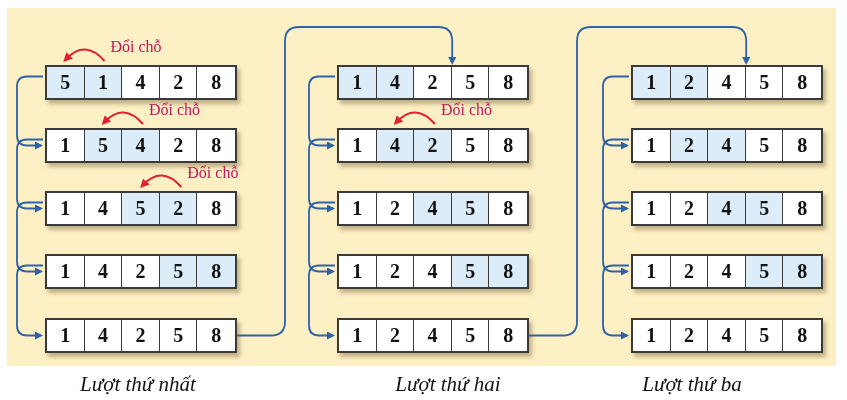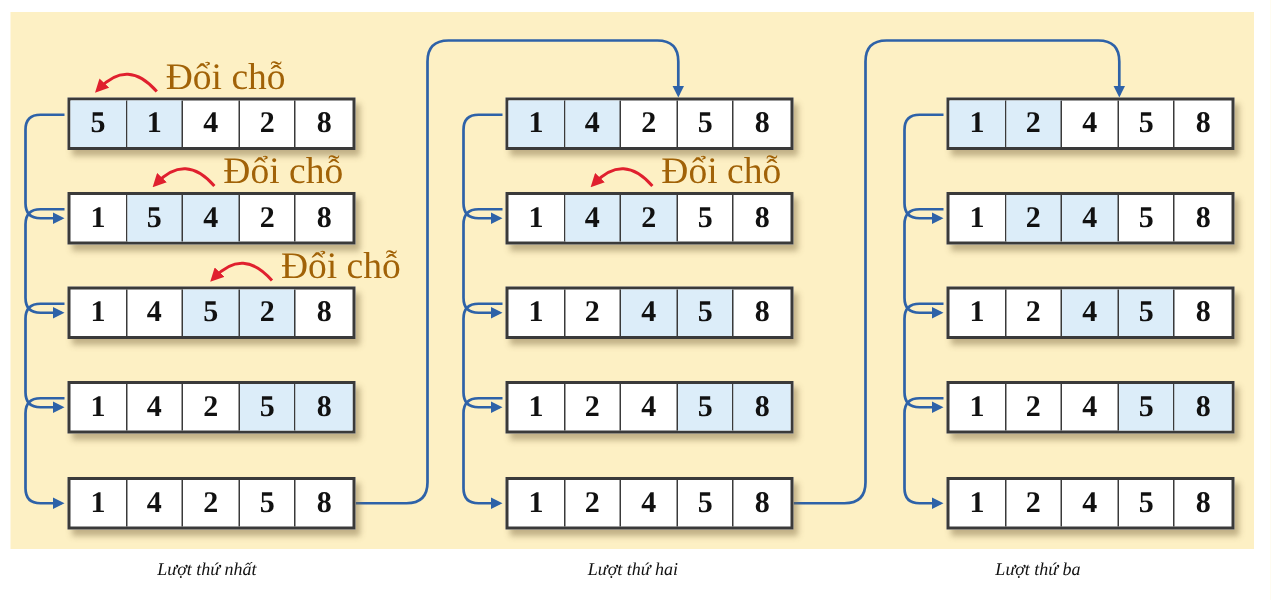--- a/index.html
+++ b/index.html
@@ -3,22 +3,22 @@
 <meta charset="utf-8">
 <style>
   html,body{margin:0;padding:0;background:#ffffff;}
   body{width:847px;height:400px;position:relative;overflow:hidden;font-family:"Liberation Serif","DejaVu Serif",serif;}
   #panel{position:absolute;left:7px;top:8px;width:829px;height:358px;background:#fdf0c4;}
   #wires{position:absolute;left:0;top:0;width:847px;height:400px;}
   .row{position:absolute;display:flex;height:35px;border:2px solid #3a3a3a;box-shadow:3px 4px 4px rgba(120,100,60,0.45);background:#fff;box-sizing:border-box;}
   .cell{width:38.4px;height:100%;box-sizing:border-box;border-right:1.5px solid #3a3a3a;display:flex;align-items:center;justify-content:center;font-weight:bold;font-size:20px;color:#111;}
   .cell:last-child{border-right:none;}
   .cell.hl{background:#dcedf9;}
-  .swap-label{position:absolute;font-size:25px;color:#a16207;}
-  .caption{position:absolute;top:372px;font-style:italic;font-size:12px;color:#111;text-align:center;width:200px;}
+  .swap-label{position:absolute;font-size:16px;color:#be185d;}
+  .caption{position:absolute;top:372px;font-style:italic;font-size:21px;color:#111;text-align:center;width:200px;}
 </style>
 </head>
 <body>
 
 <div id="panel"></div>
 <svg id="wires" xmlns="http://www.w3.org/2000/svg">
   <defs>
     <marker id="blueArrow" markerWidth="8" markerHeight="8" refX="6" refY="4" orient="auto" markerUnits="userSpaceOnUse">
       <path d="M0,0 L8,4 L0,8 Z" fill="#2e62a8"></path>
     </marker>
@@ -114,21 +114,21 @@
       <div class="cell hl">5</div>
       <div class="cell hl">8</div>
     </div>
     <div class="row" style="left: 337px; top: 318px; width: 192px;">
       <div class="cell">1</div>
       <div class="cell">2</div>
       <div class="cell">4</div>
       <div class="cell">5</div>
       <div class="cell">8</div>
     </div>
-    <div class="caption" style="left: 322px; font-style: italic;">Lượt thứ hai</div>
+    <div class="caption" style="left: 348px; font-style: italic;">Lượt thứ hai</div>
     <div class="row" style="left: 631px; top: 65px; width: 192px;">
       <div class="cell hl">1</div>
       <div class="cell hl">2</div>
       <div class="cell">4</div>
       <div class="cell">5</div>
       <div class="cell">8</div>
     </div>
     <div class="row" style="left: 631px; top: 128px; width: 192px;">
       <div class="cell">1</div>
       <div class="cell hl">2</div>

